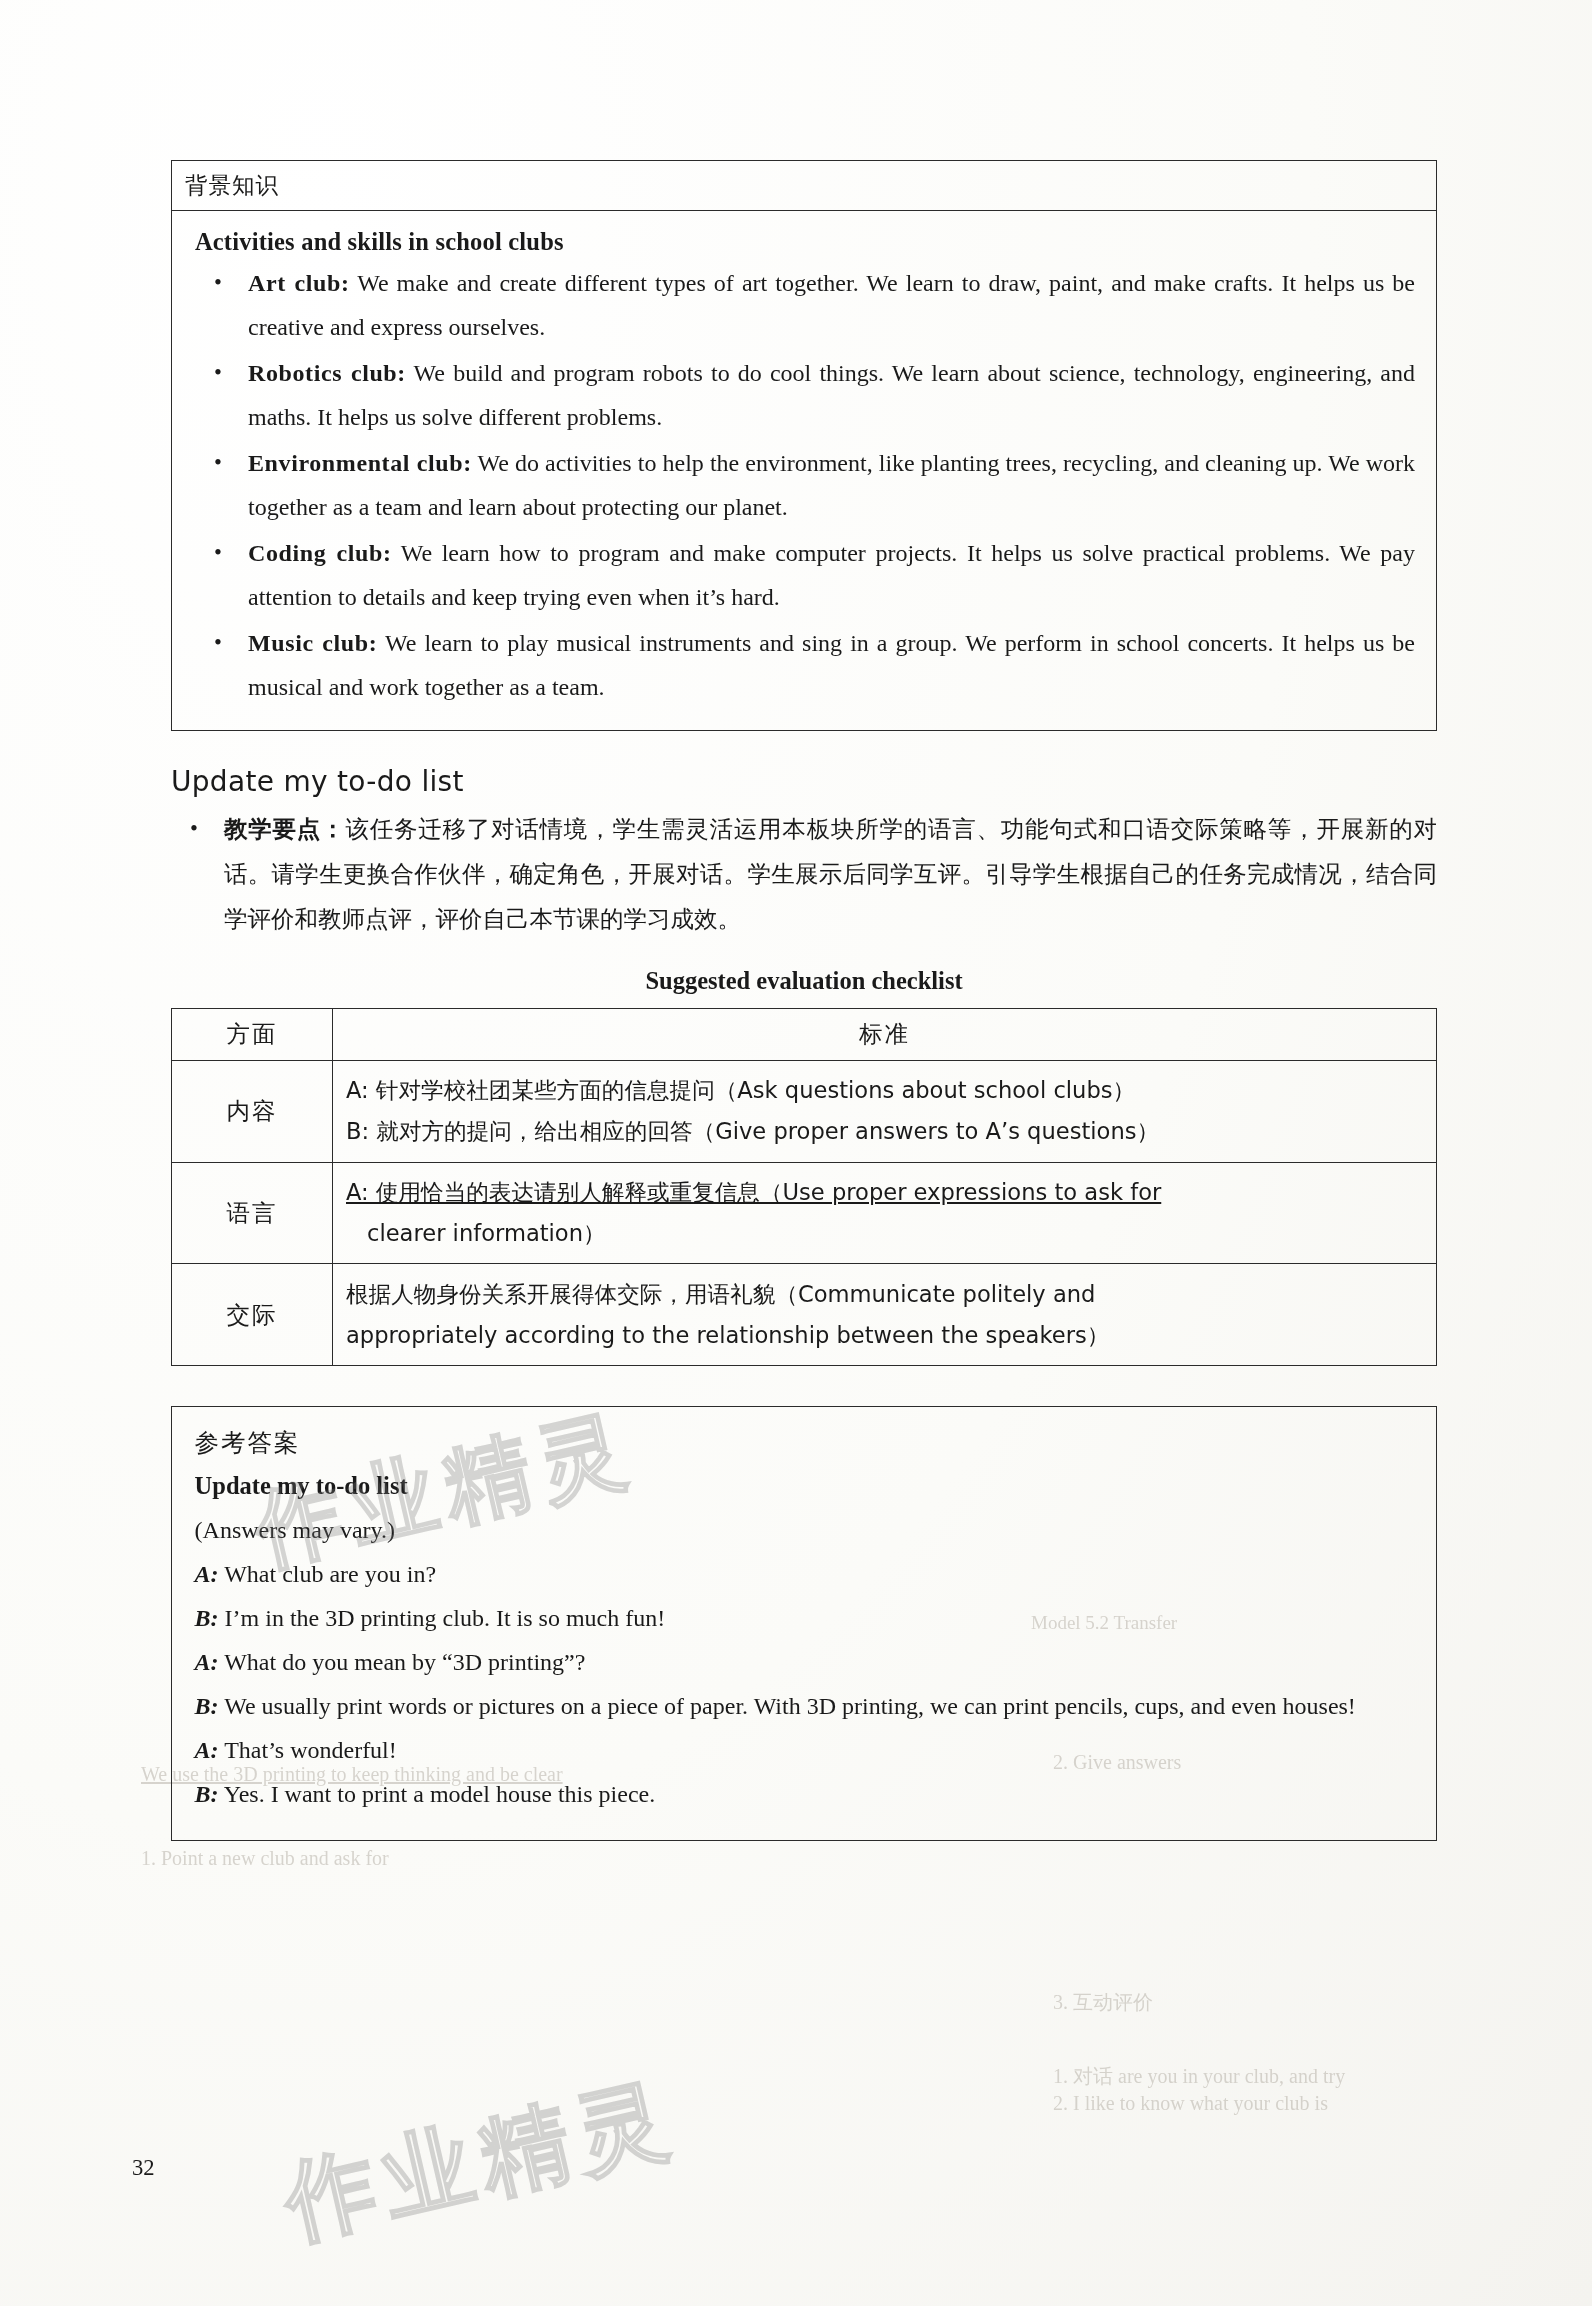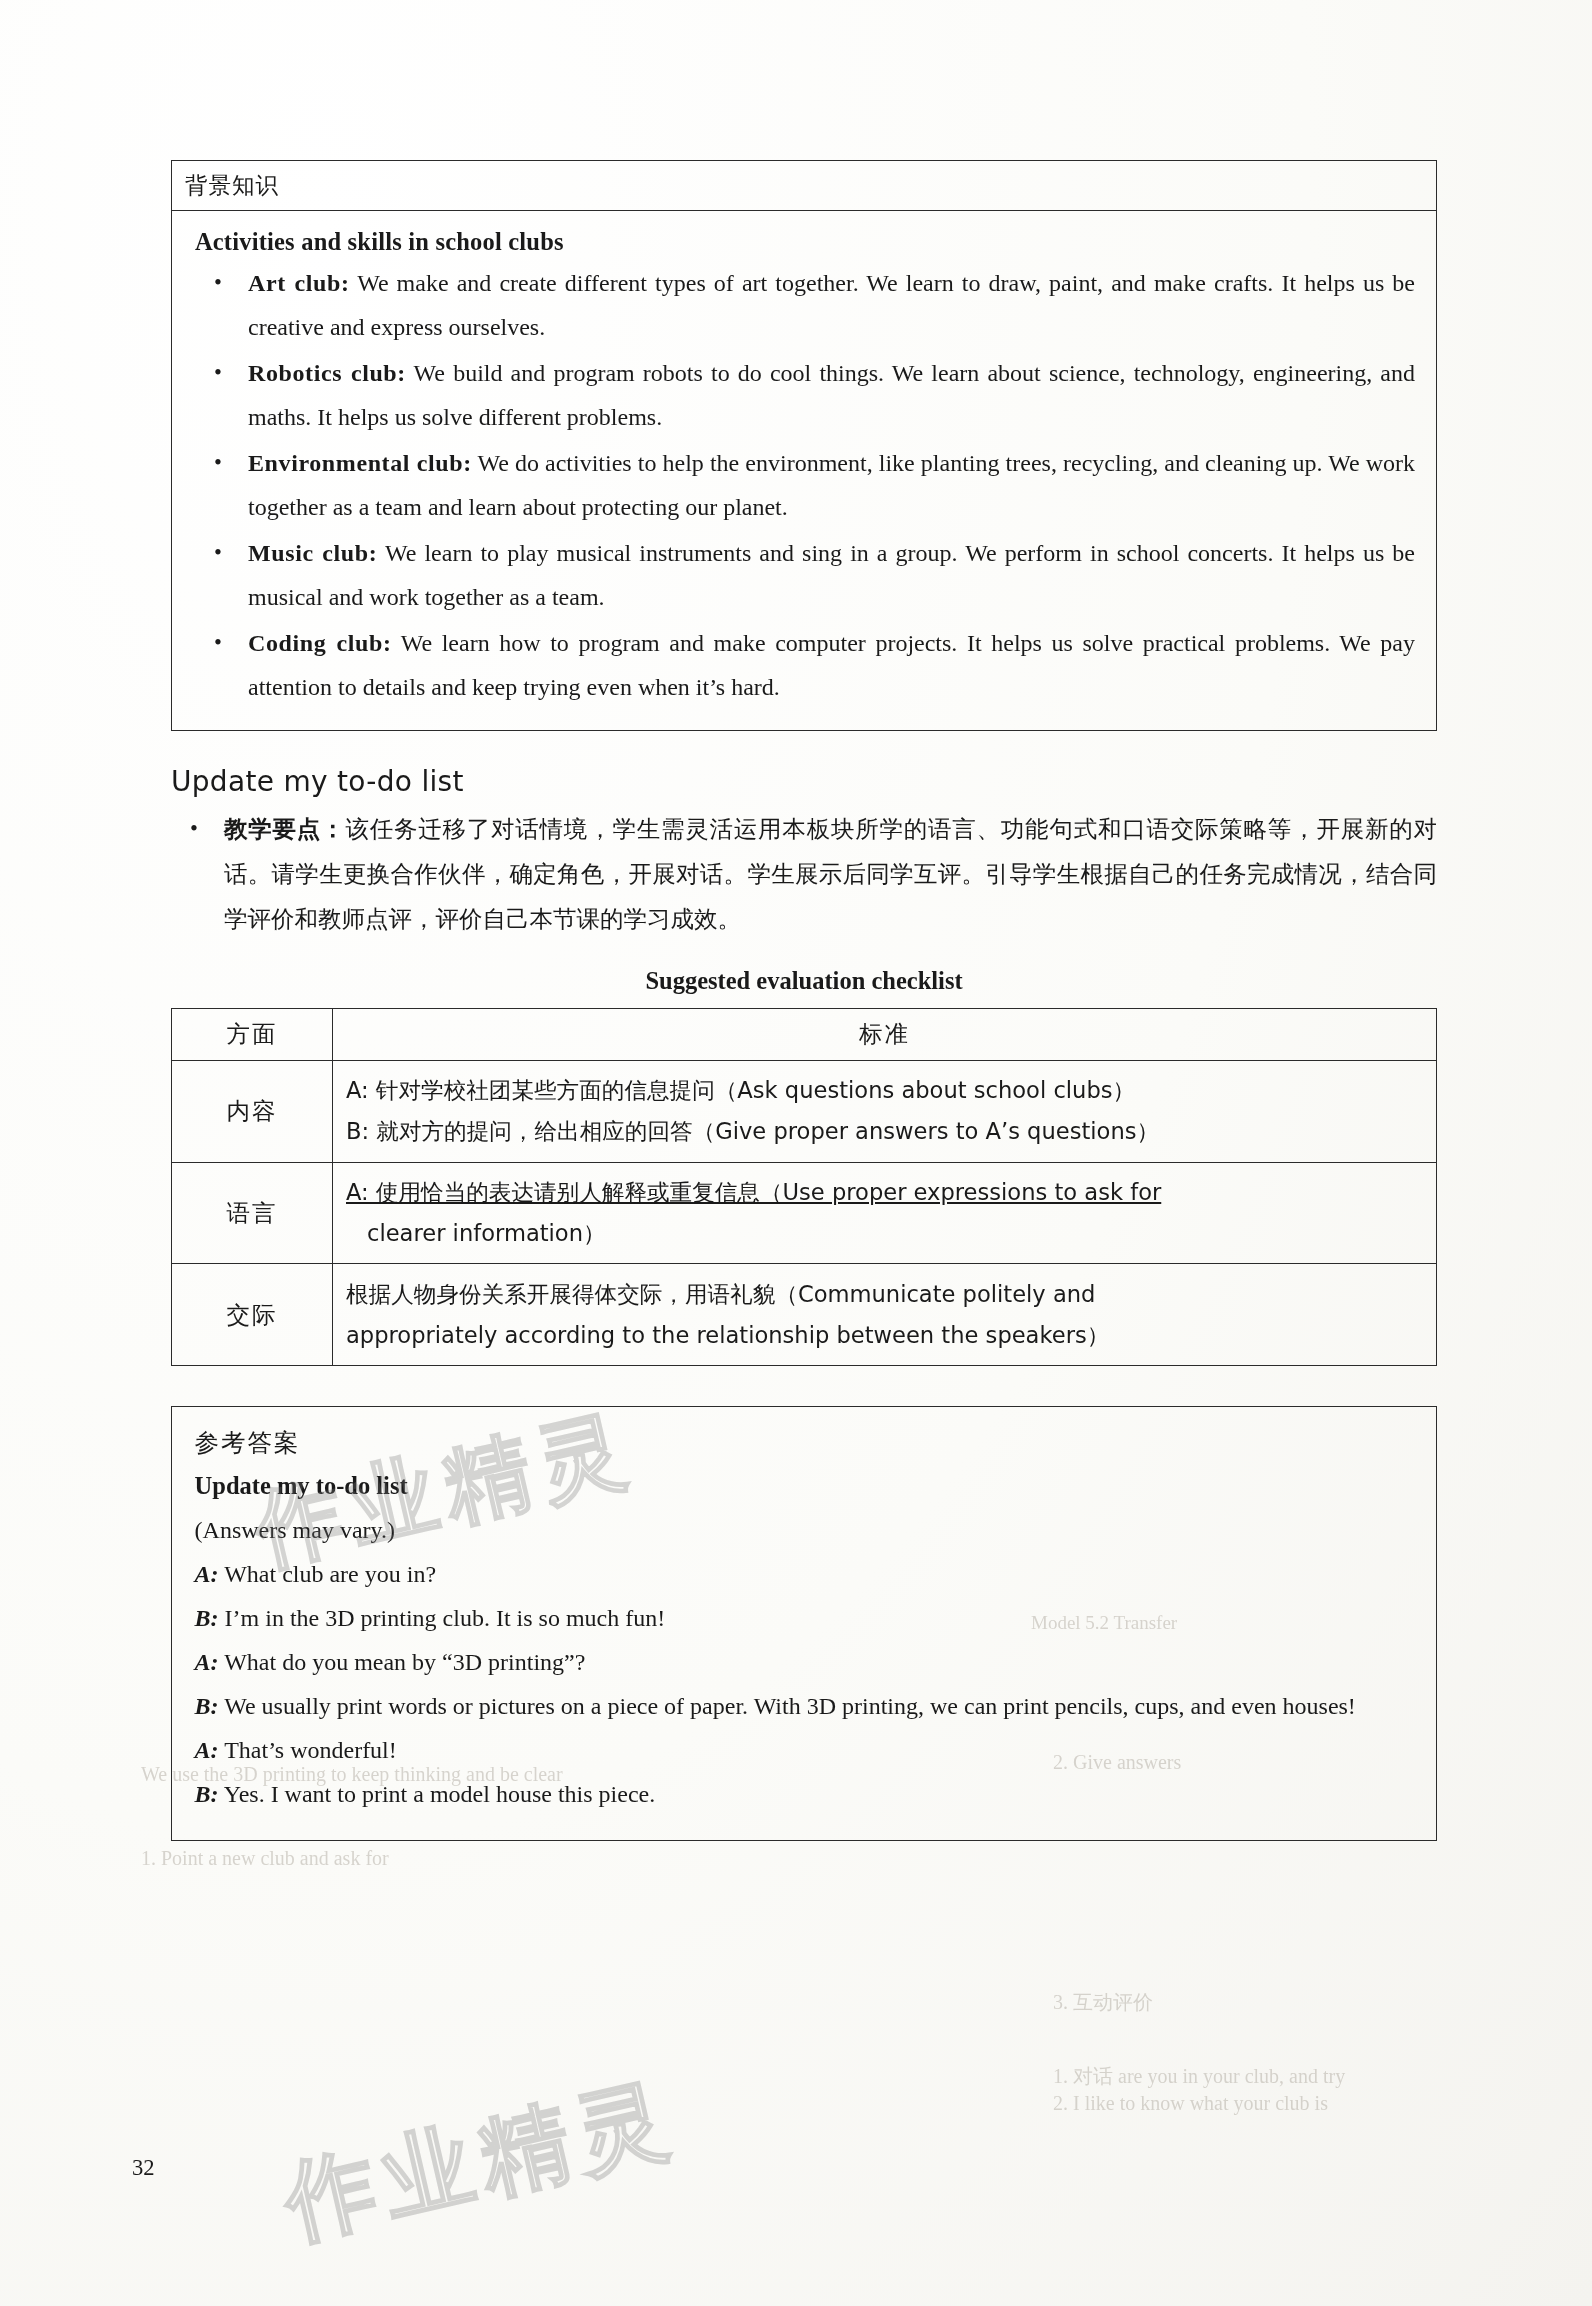--- a/index.html
+++ b/index.html
@@ -176,39 +176,39 @@
     color:transparent;
     -webkit-text-stroke:1.9px rgba(120,120,120,0.30);
   }
 </style>
 </head>
 <body>
 
 <div class="page">
 
   <div class="ghost" style="left:1031px; top:1612px; font-size:19px;">Model 5.2 Transfer</div>
-  <div class="ghost" style="left:141px; top:1763px; font-size:20px;">We use the 3D printing to keep thinking and be clear</div>
+  <div class="ghost" style="left:141px; top:1763px; font-size:20px;text-decoration:underline;">We use the 3D printing to keep thinking and be clear</div>
   <div class="ghost" style="left:141px; top:1847px; font-size:20px;">1. Point a new club and ask for</div>
   <div class="ghost" style="left:1053px; top:1751px; font-size:20px;">2. Give answers</div>
   <div class="ghost" style="left:1053px; top:1989px; font-size:20px;">3. 互动评价</div>
   <div class="ghost" style="left:1053px; top:2045px; font-size:20px;margin-top:18px;">1.   对话 are you in your club, and try</div>
   <div class="ghost" style="left:1053px; top:2092px; font-size:20px;">2.   I like to know what your club is</div>
 
   <div class="content">
 
     <div class="bk-box">
       <div class="bk-head">背景知识</div>
       <div class="bk-body">
         <div class="bk-title">Activities and skills in school clubs</div>
         <ul class="bullets">
           <li><span class="lead">Art club:</span><span> We make and create different types of art together. We learn to draw, paint, and make crafts. It helps us be creative and express ourselves.</span></li>
           <li><span class="lead">Robotics club:</span><span> We build and program robots to do cool things. We learn about science, technology, engineering, and maths. It helps us solve different problems.</span></li>
           <li><span class="lead">Environmental club:</span><span> We do activities to help the environment, like planting trees, recycling, and cleaning up. We work together as a team and learn about protecting our planet.</span></li>
+          <li><span class="lead">Coding club:</span><span> We learn how to program and make computer projects. It helps us solve practical problems. We pay attention to details and keep trying even when it’s hard.</span></li>
           <li><span class="lead">Music club:</span><span> We learn to play musical instruments and sing in a group. We perform in school concerts. It helps us be musical and work together as a team.</span></li>
-          <li><span class="lead">Coding club:</span><span> We learn how to program and make computer projects. It helps us solve practical problems. We pay attention to details and keep trying even when it’s hard.</span></li>
         </ul>
       </div>
     </div>
 
     <div class="sec-title">Update my to-do list</div>
 
     <div class="cn-block">
       <b>教学要点：</b><span>该任务迁移了对话情境，学生需灵活运用本板块所学的语言、功能句式和口语交际策略等，开展新的对话。请学生更换合作伙伴，确定角色，开展对话。学生展示后同学互评。引导学生根据自己的任务完成情况，结合同学评价和教师点评，评价自己本节课的学习成效。</span>
     </div>
 

